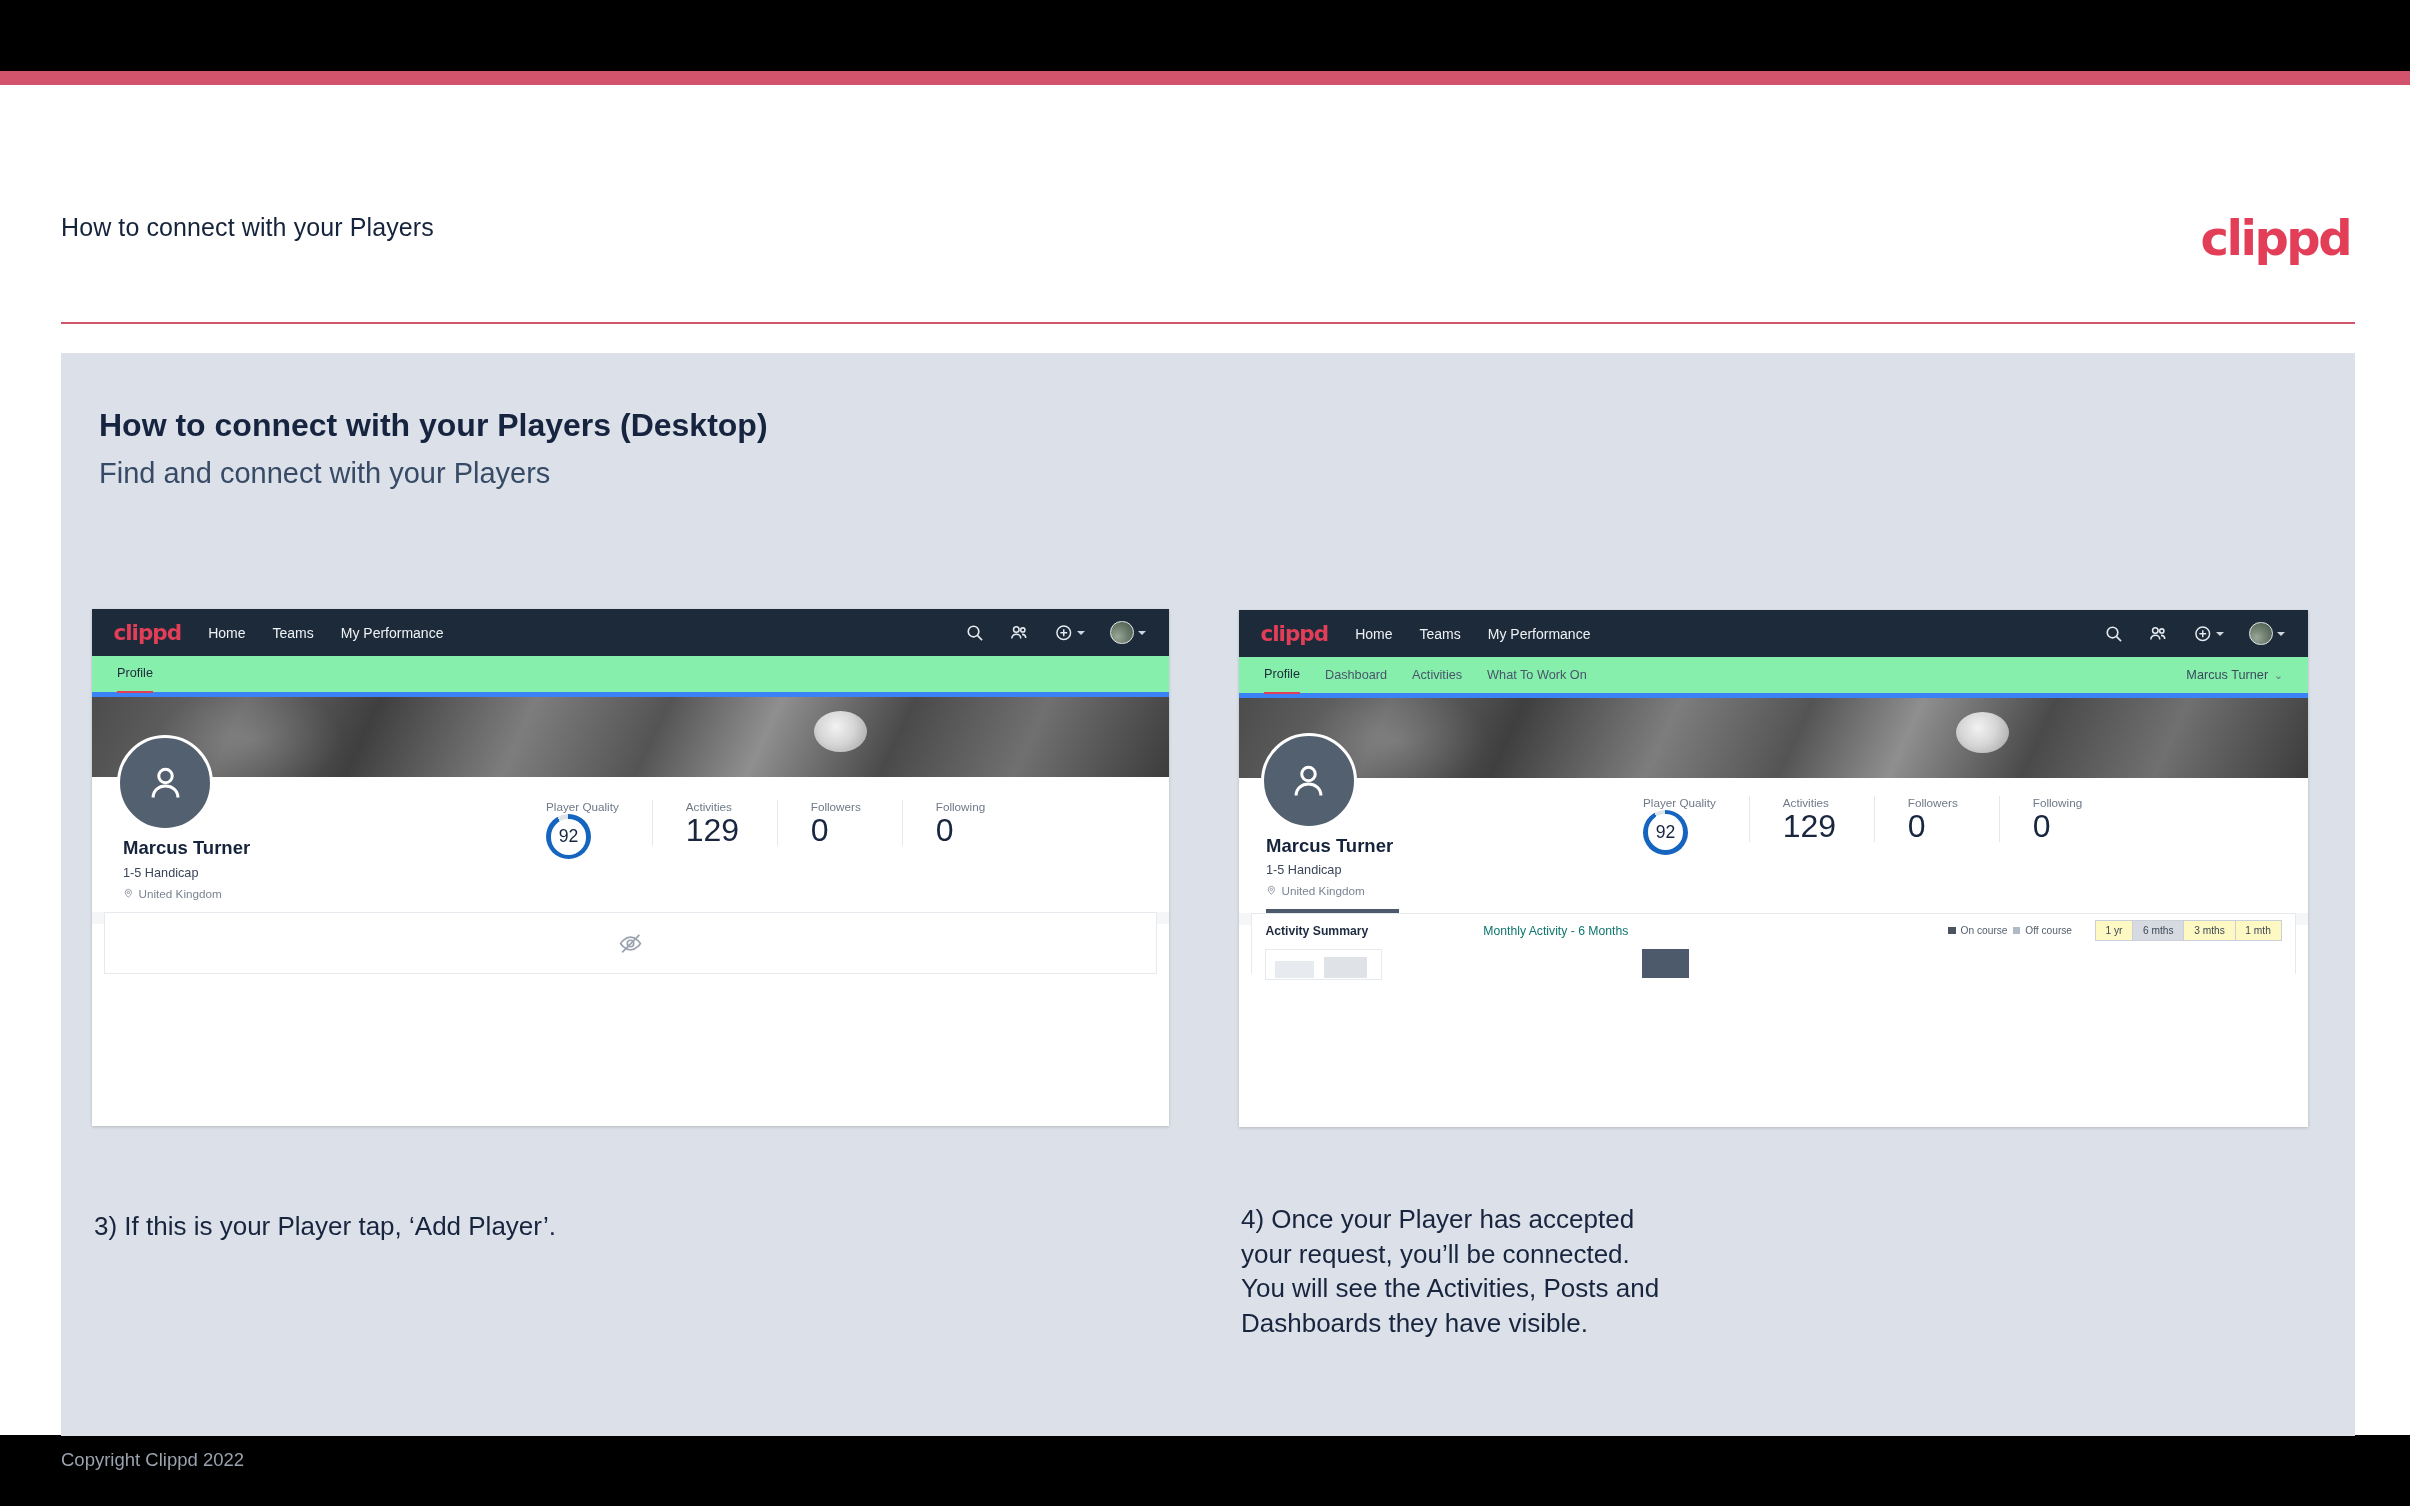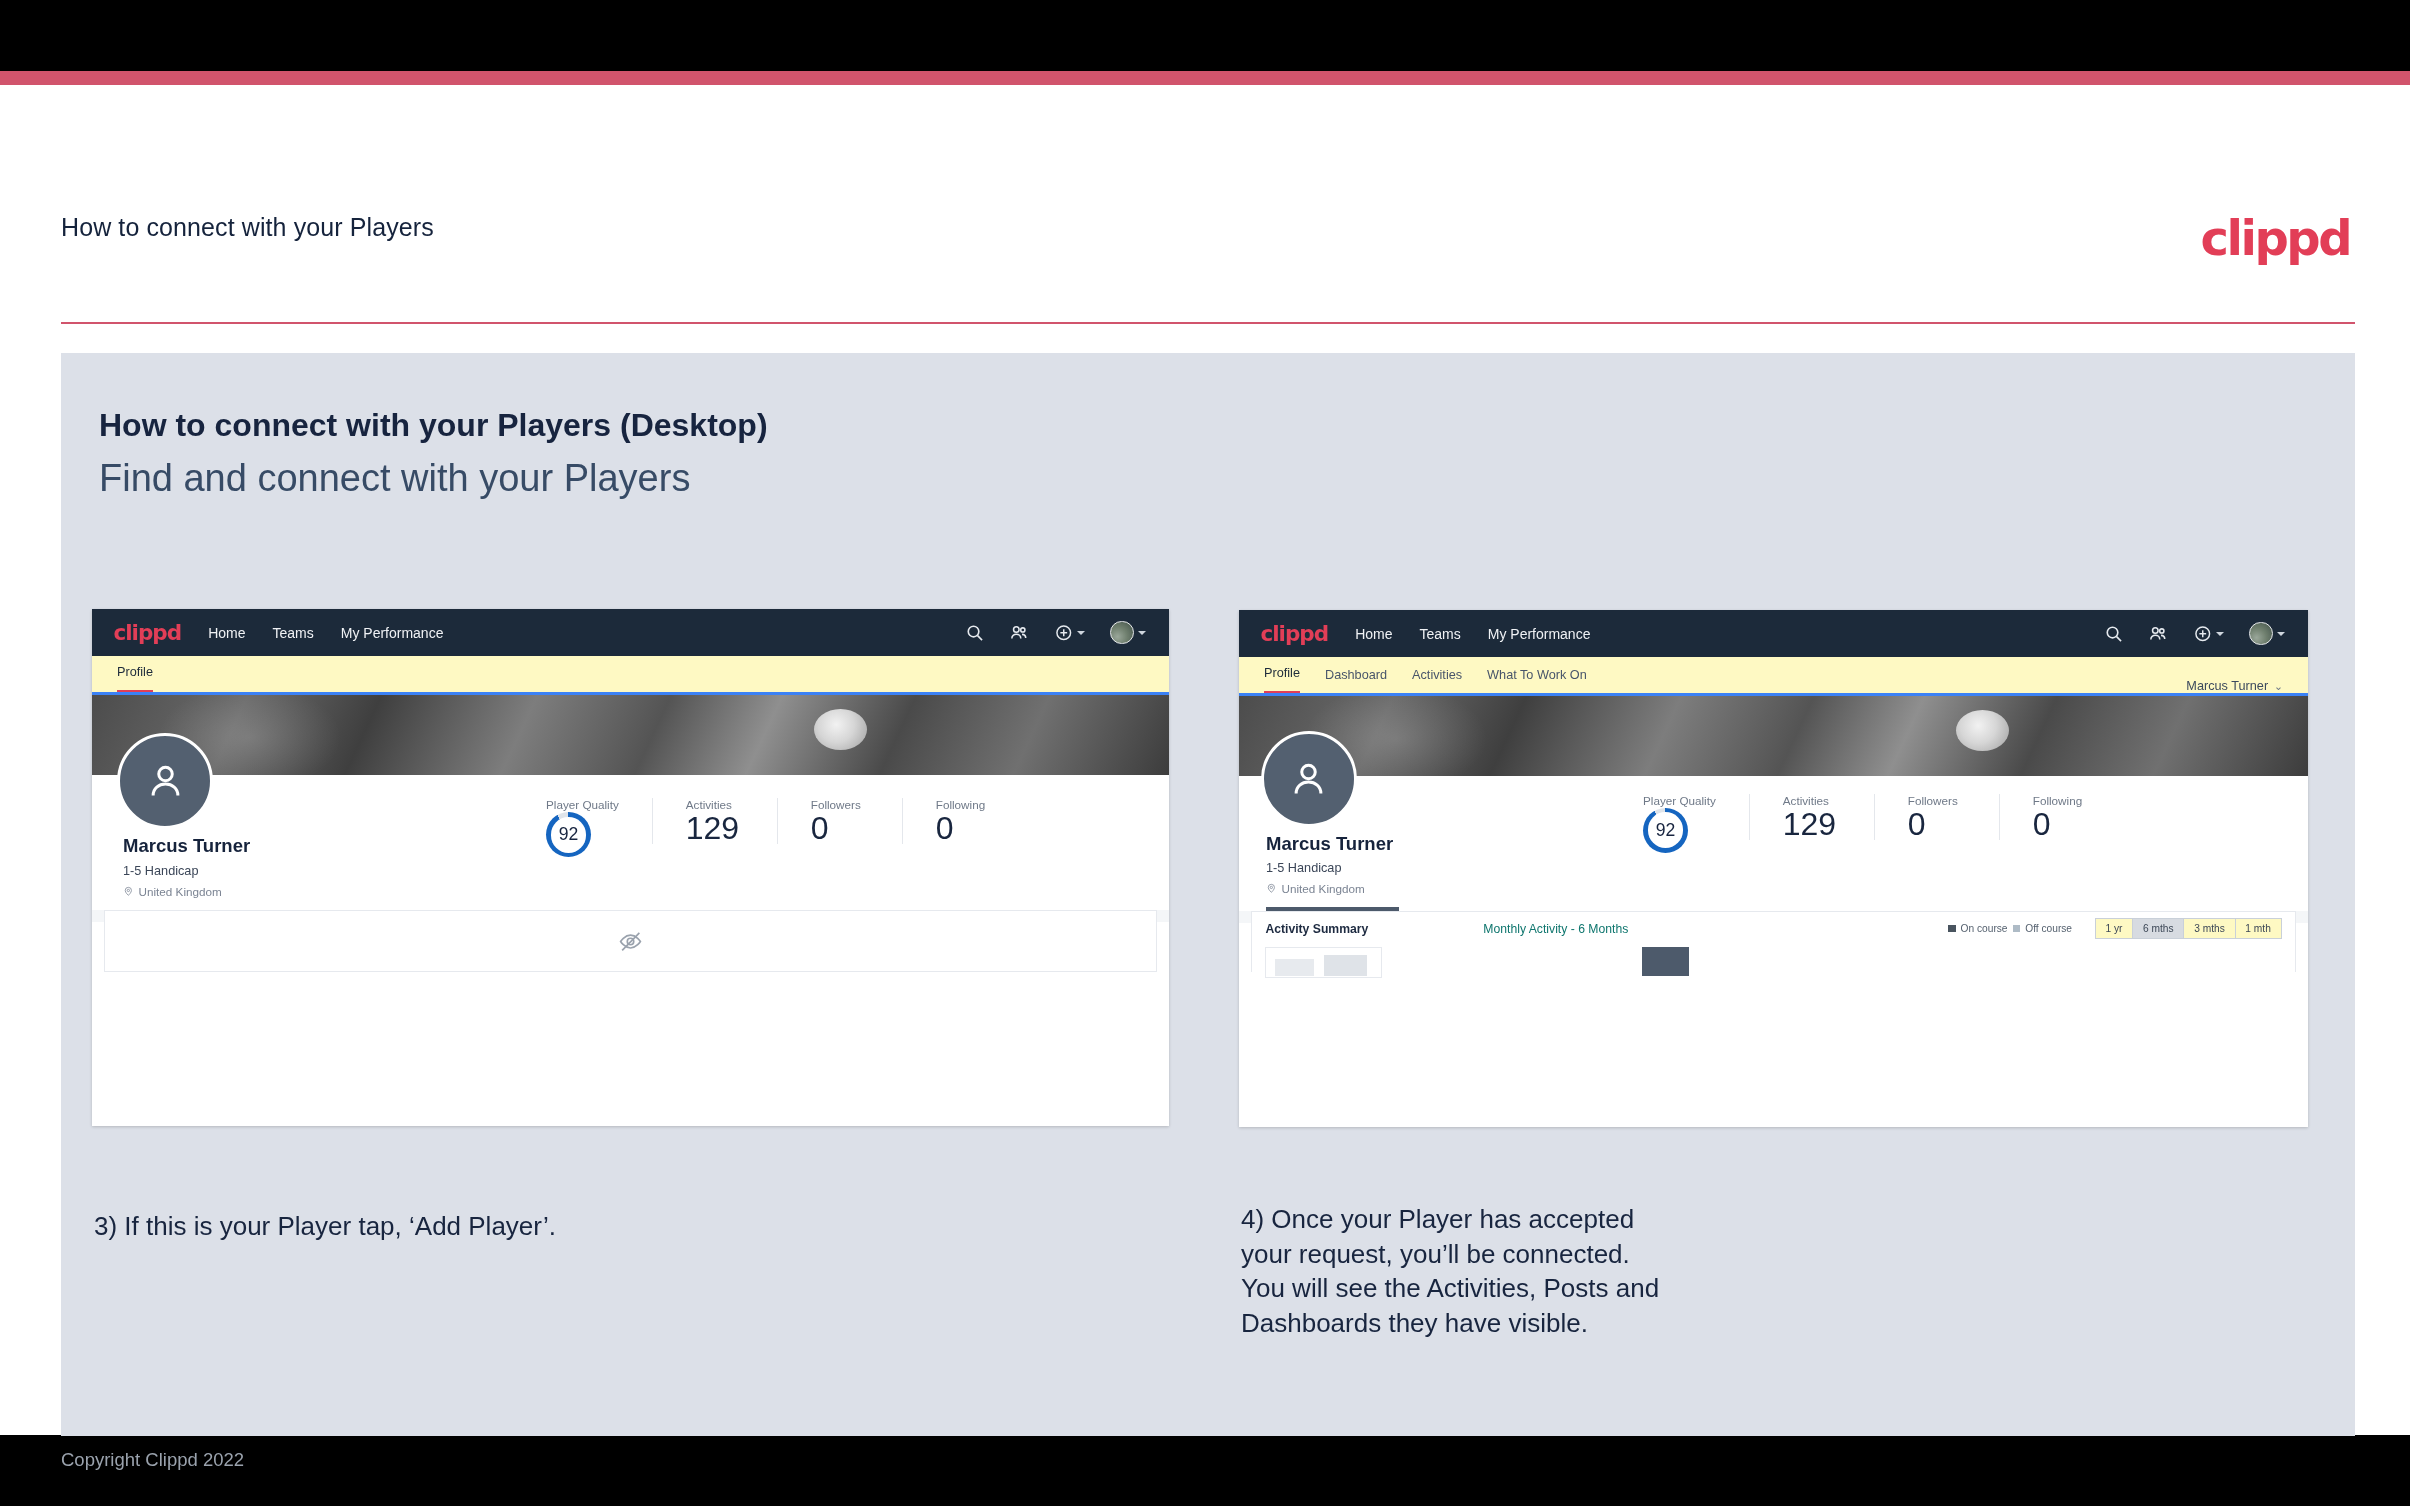--- a/index.html
+++ b/index.html
@@ -14,21 +14,21 @@
 
   
   .hdr-title{position:absolute;left:61px;top:128px;font-size:25px;color:#15233c;letter-spacing:0.1px;}
   .logo{position:absolute;right:61px;top:129px;font-size:48px;font-weight:bold;color:#e23e57;letter-spacing:-2.5px;line-height:1;font-family:"DejaVu Sans",sans-serif;}
   .hdr-rule{position:absolute;left:61px;top:237px;width:2294px;height:2px;background:#d1546c;}
 
   
   .panel{position:absolute;left:61px;top:268px;width:2294px;height:1083px;background:#dce0e8;}
 
   .h1{position:absolute;left:99px;top:322px;font-size:32px;font-weight:bold;color:#17243f;letter-spacing:0px;}
-  .h2{position:absolute;left:99px;top:372px;font-size:38px;color:#374b66;letter-spacing:0px;text-align:right;}
+  .h2{position:absolute;left:99px;top:372px;font-size:29px;color:#374b66;letter-spacing:0px;text-align:right;}
 
   
   .shot{position:absolute;background:#fff;overflow:hidden;box-shadow:0 1px 2.9px rgba(0,0,0,.18);}
   .shot-left{left:92px;top:524px;width:1077px;height:517px;}
   .shot-right{left:1239px;top:525px;width:1069px;height:517px;}
 
   .navbar{position:relative;height:47px;background:#1c2a3a;display:flex;align-items:center;}
   .shot-right .navbar{height:47px;}
   .nav-logo{color:#e23e57;font-weight:bold;font-family:"DejaVu Sans",sans-serif;letter-spacing:-1px;line-height:1;}
   .shot-left .nav-logo{font-size:21.5px;margin-left:21.5px;}
@@ -37,21 +37,21 @@
   .nav-link{color:#f0f2f5;font-size:14px;margin-right:27px;white-space:nowrap;}
   .nav-icons{margin-left:auto;display:flex;align-items:center;gap:25px;padding-right:23.4px;}
   .nic{width:19.5px;height:19.5px;display:block;}
   .chev{width:0;height:0;border-left:4.4px solid transparent;border-right:4.4px solid transparent;border-top:4.9px solid #cfd6de;margin-left:3.9px;}
   .icon-wrap{display:flex;align-items:center;}
   .avatar-nav{width:21.5px;height:21.5px;border-radius:50%;background:
       radial-gradient(circle at 30% 70%, #9aa79a 0%, #6f7f6e 45%, #41514a 100%);
       border:1.5px solid #e8eaec;display:block;}
 
   
-  .tabbar{position:relative;height:36px;background:#fef9c3;border-bottom:3px solid #3b82f6;display:flex;align-items:flex-end;}
+  .tabbar{position:relative;height:36px;background:#86efac;border-bottom:5px solid #3b82f6;display:flex;align-items:center;}
   .tab{font-size:12.7px;color:#48556a;margin-left:25px;height:36px;line-height:36px;white-space:nowrap;}
   .tab.active{color:#1c2a3a;border-bottom:2.9px solid #e23e57;}
   .tab-user{margin-left:auto;margin-right:25px;font-size:12.7px;color:#3c4a5e;display:flex;align-items:center;gap:5.9px;}
   .tab-user .caret{font-size:10.7px;color:#6b7686;}
 
   
   .hero{position:relative;height:80px;background:
       linear-gradient(115deg,#4c4c4c 0%,#6a6a6a 14%,#3f3f3f 26%,#7d7d7d 40%,#545454 52%,#8f8f8f 62%,#4a4a4a 74%,#707070 86%,#3c3c3c 100%);
       overflow:hidden;}
   .hero:after{content:"";position:absolute;right:28%;top:18%;width:53px;height:41px;border-radius:50%;

